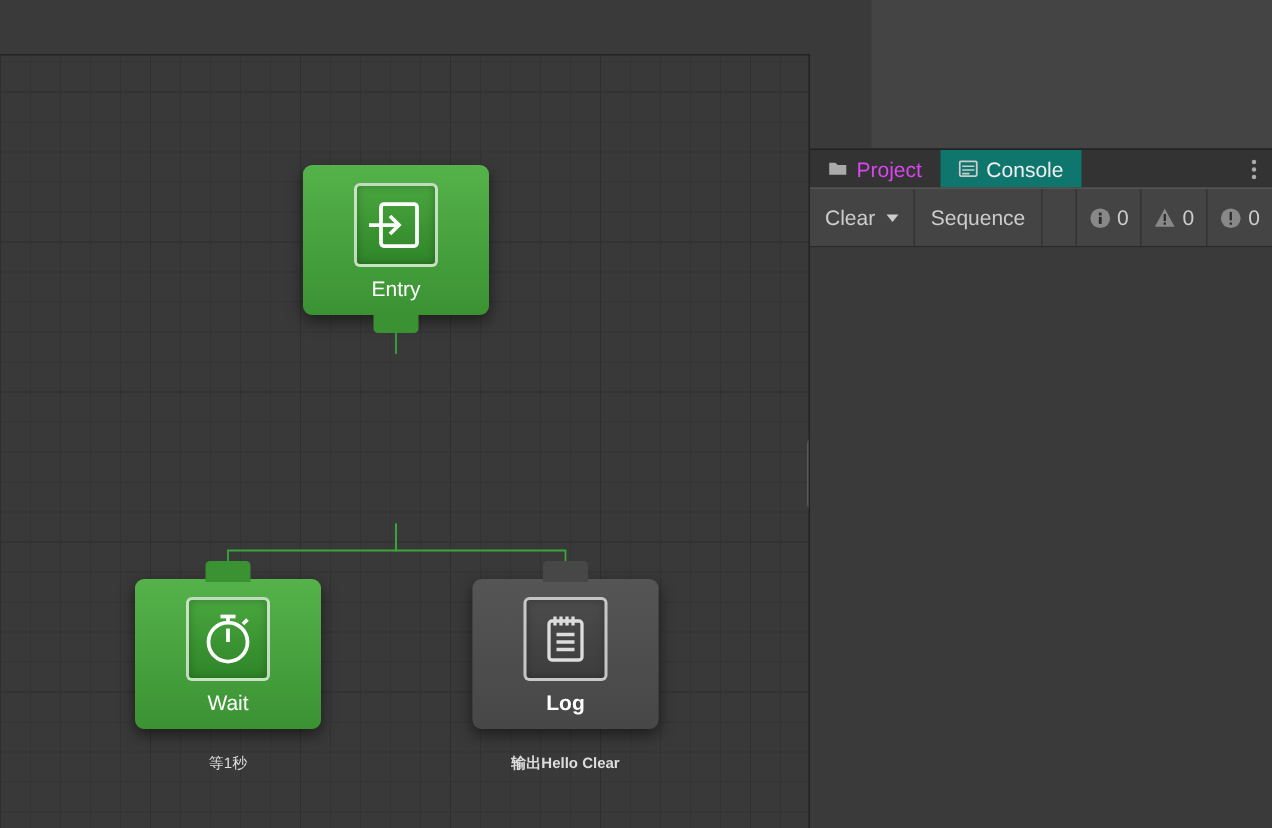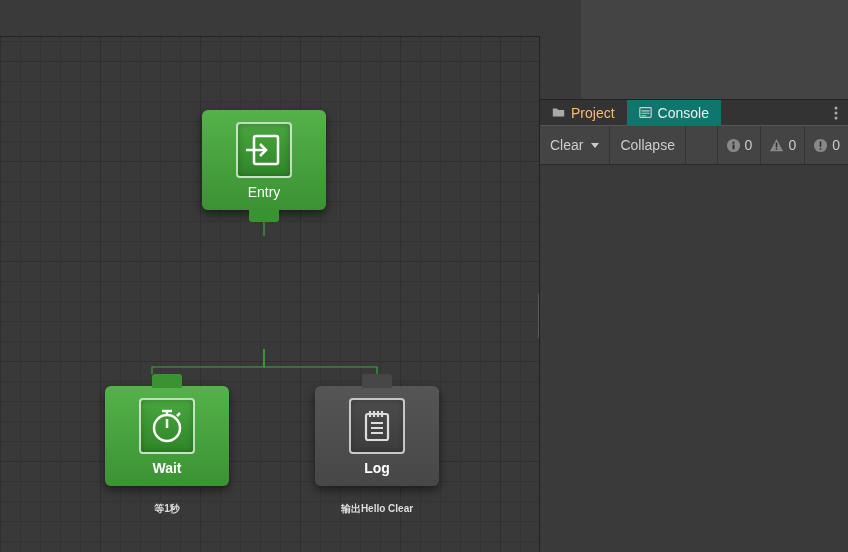--- a/index.html
+++ b/index.html
@@ -95,21 +95,21 @@
     height: 26px;
     background: #333;
     border-top: 1px solid #222;
   }
   .tab {
     display: flex;
     align-items: center;
     gap: 6px;
     padding: 0 12px;
     height: 100%;
-    color: #fdba74;
+    color: #d946ef;
     font-size: 14px;
     cursor: pointer;
   }
   .tab.active { background: #0f766e; color: #eee; }
   .tab svg { width: 13px; height: 13px; }
   .tab-row .spacer { flex: 1; }
   .tab-row .menu-dots {
     width: 24px;
     height: 100%;
     display: flex;
@@ -182,21 +182,21 @@
             <path d="M2 20 L22 20"></path>
             <path d="M16 14 L22 20 L16 26"></path>
           </svg>
         </div>
         <div class="node-label">Entry</div>
       </div>
       <div class="port-out"></div>
     </div>
 
 
-    <div class="node node-green" style="left:105px; top:349px;font-weight:bold;">
+    <div class="node node-green" style="left:90px; top:349px;">
       <div class="port-in"></div>
       <div class="node-body">
         <div class="icon-frame">
           <svg viewBox="0 0 40 40" stroke="#fff" stroke-width="2.5" fill="none">
             <circle cx="20" cy="22" r="13"></circle>
             <path d="M20 22 L20 13"></path>
             <path d="M15 5 L25 5"></path>
             <path d="M20 5 L20 9"></path>
             <path d="M30 10 L33 7"></path>
           </svg>
@@ -251,21 +251,21 @@
             <circle cx="2" cy="12" r="1.5" fill="#aaa"></circle>
           </svg>
       </div>
     </div>
 
     <div class="toolbar">
       <div class="btn with-dd">
         <span>Clear</span>
       </div>
       <div class="btn">
-        <span>Collapse</span>
+        <span>Sequence</span>
       </div>
       <div class="spacer"></div>
       <div class="counter">
         <svg viewBox="0 0 16 16">
             <circle cx="8" cy="8" r="7" fill="#888"></circle>
             <rect x="7" y="7" width="2" height="5" fill="#2a2a2a"></rect>
             <rect x="7" y="4" width="2" height="2" fill="#2a2a2a"></rect>
           </svg>
         <span>0</span>
       </div>

